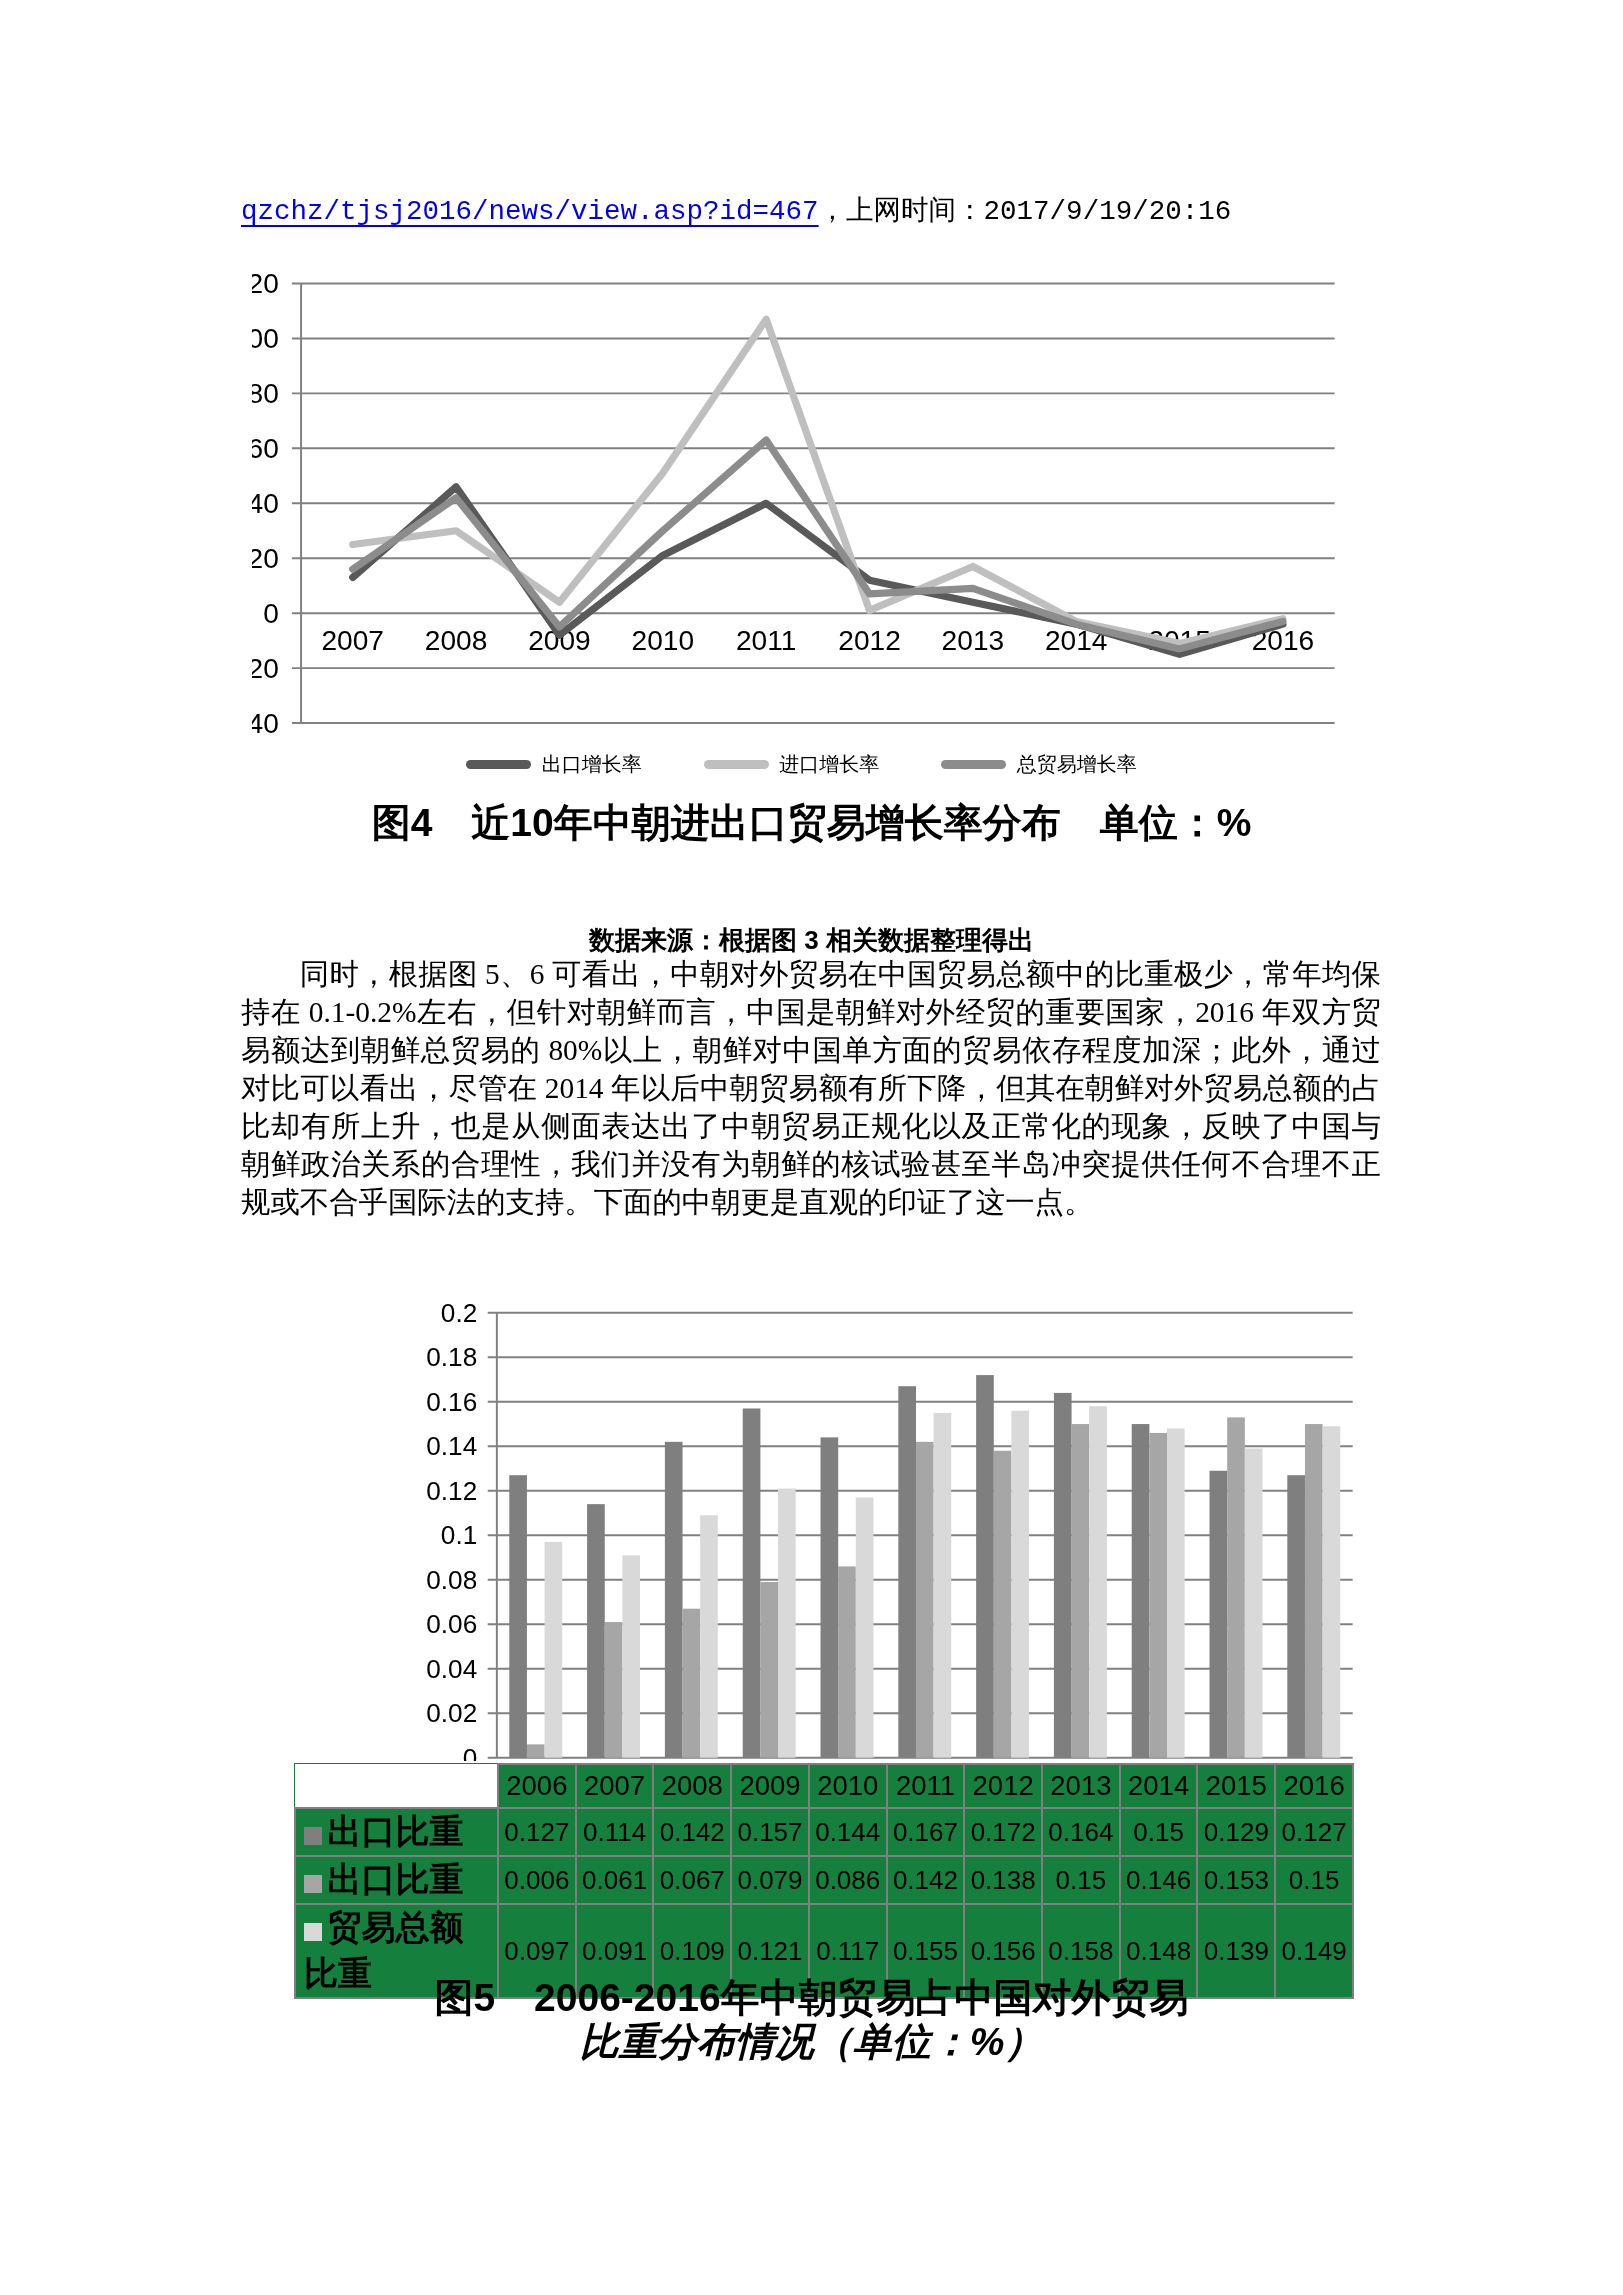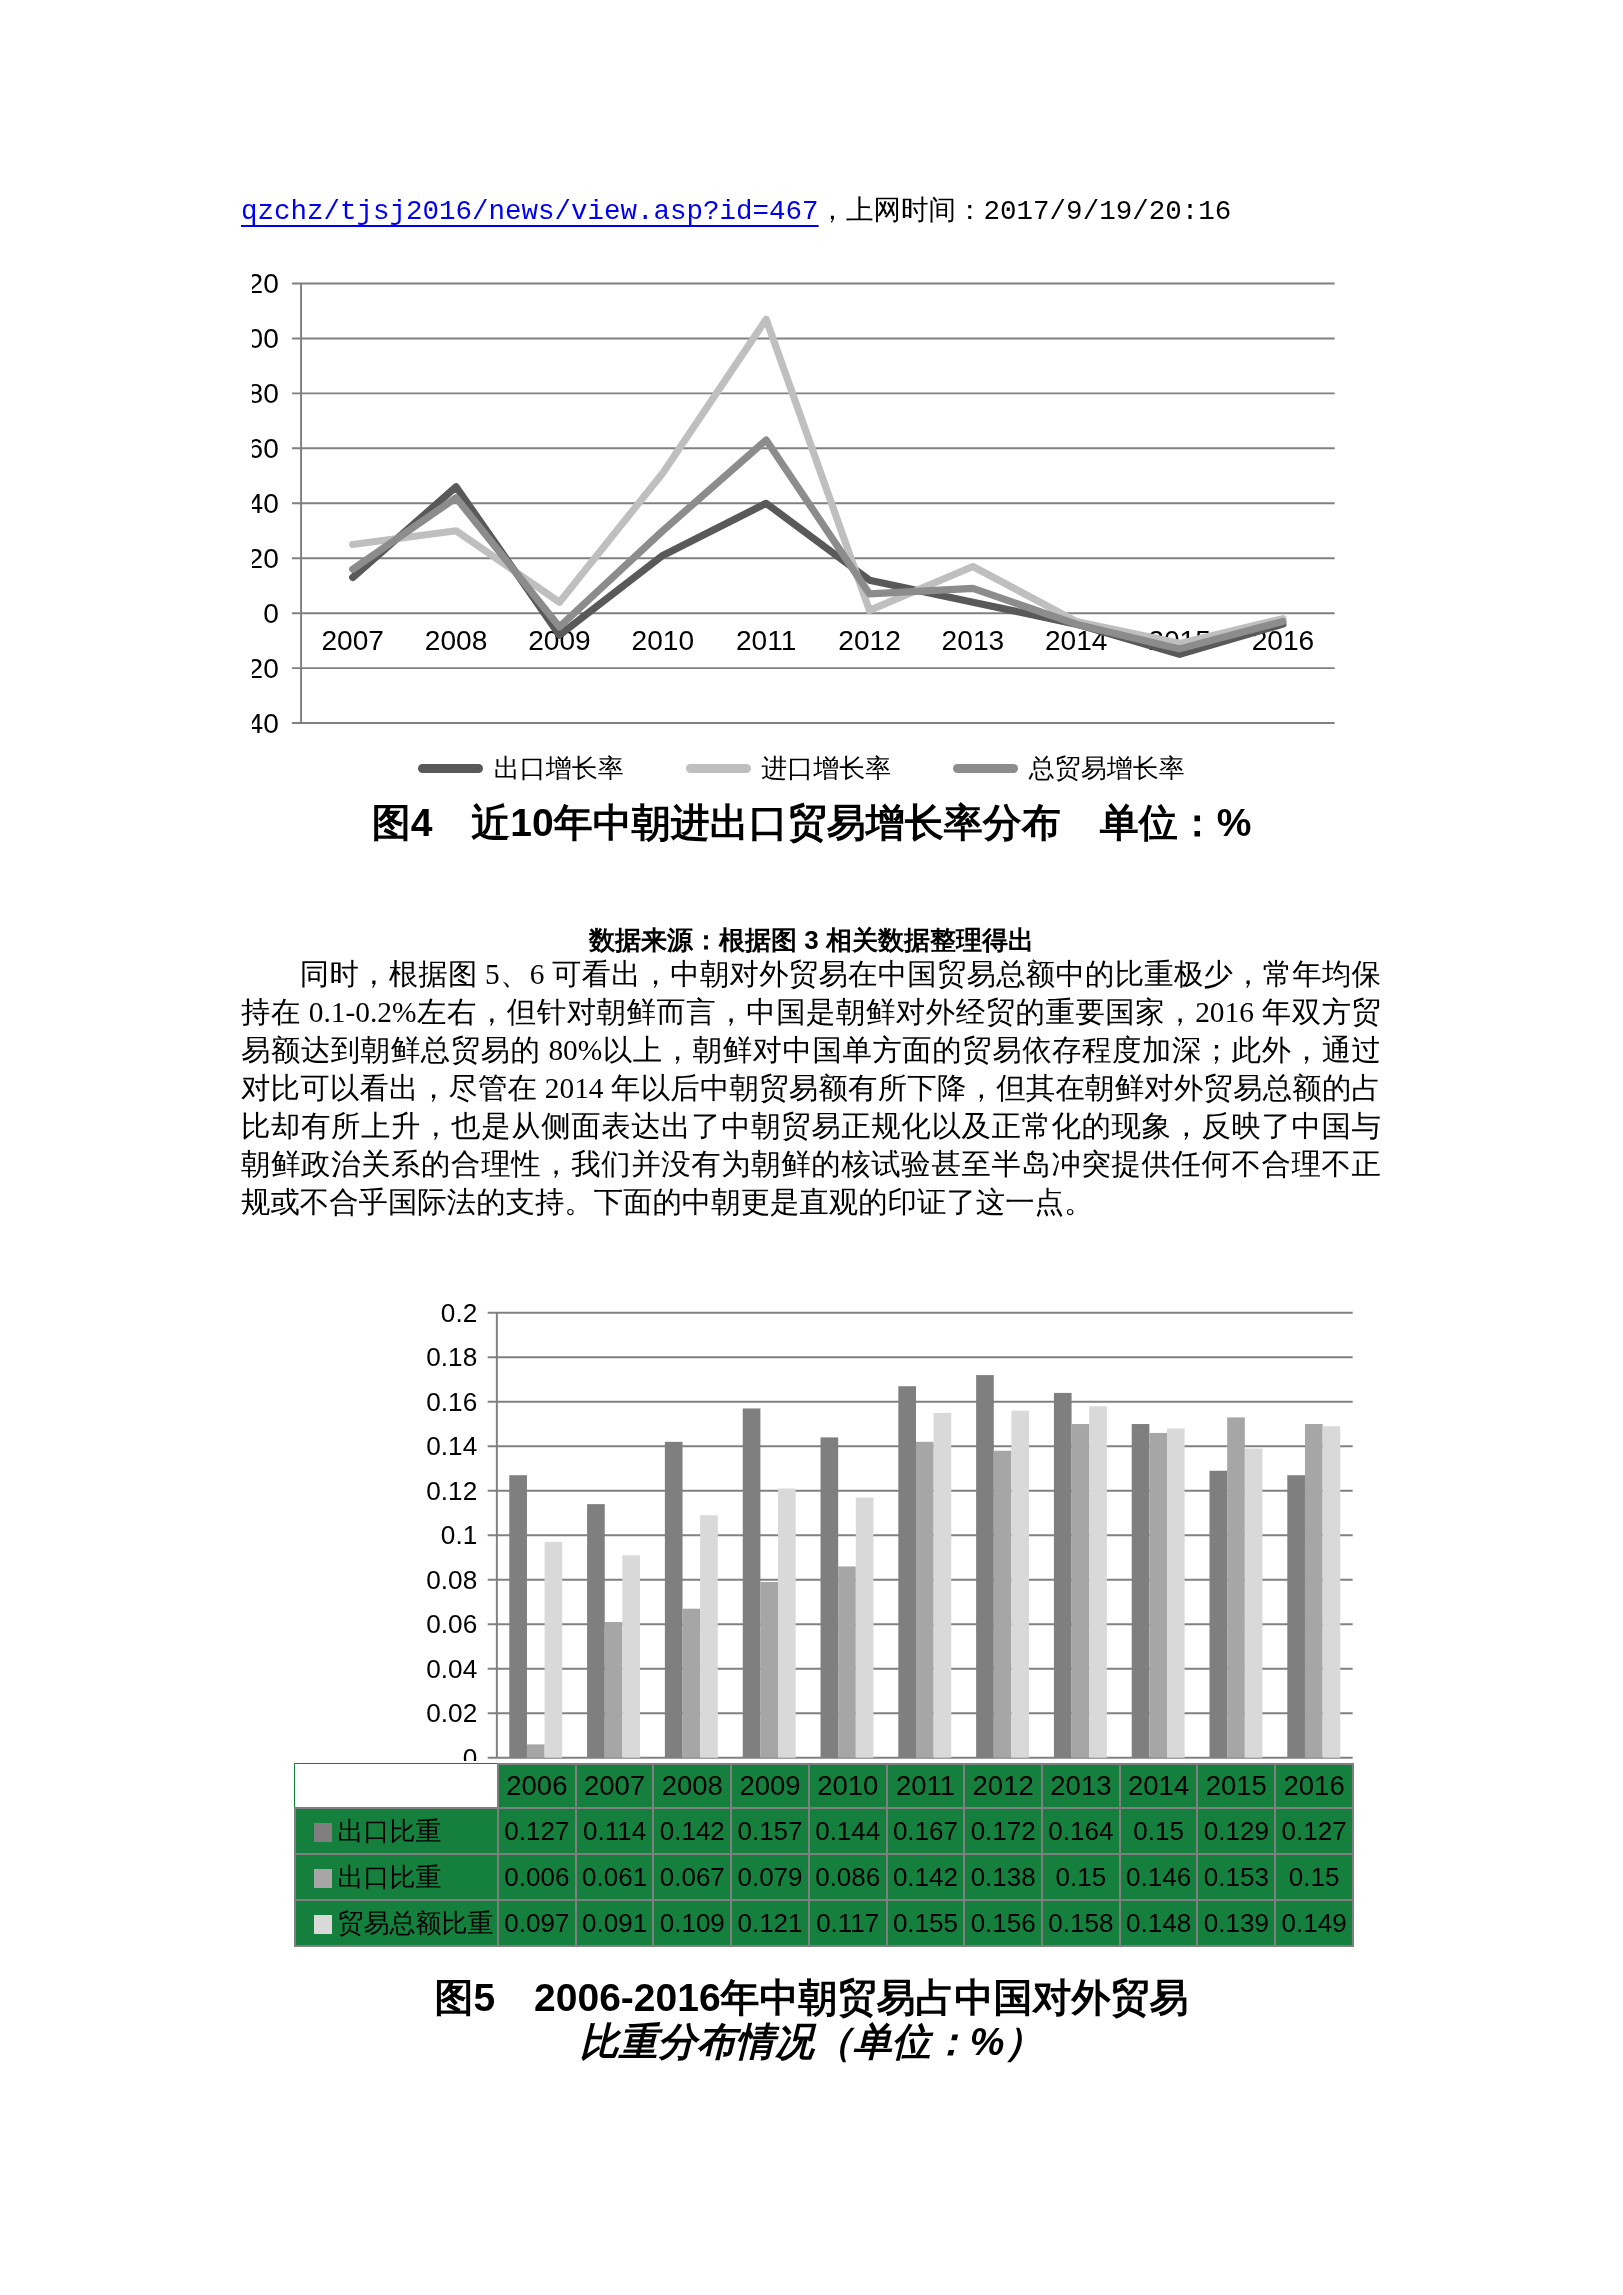--- a/index.html
+++ b/index.html
@@ -8,41 +8,41 @@
 
   
   .header-line{position:absolute;left:241px;top:192px;font-size:27.5px;
                font-family:"Liberation Mono",monospace;white-space:nowrap;}
   .header-line a{text-decoration:underline;text-decoration-thickness:2px;text-underline-offset:5.9px;}
 
   
   .fig4-chart{position:absolute;left:252px;top:267px;}
   .fig4-legend{position:absolute;left:252px;top:751px;width:1099px;
                display:flex;justify-content:center;align-items:center;gap:62px;}
-  .legend-item{display:flex;align-items:center;gap:10.5px;font-size:26px;}
+  .legend-item{display:flex;align-items:center;gap:10.5px;font-size:20px;}
   .legend-swatch{display:inline-block;width:65px;height:8.5px;border-radius:4.6px;background:#999;}
 
   .fig-caption{position:absolute;left:242px;width:1139px;text-align:center;
                font-family:"Liberation Sans",sans-serif;font-weight:bold;font-size:39px;}
   #caption4{top:796px;}
 
   .source-note{position:absolute;left:242px;top:923px;width:1139px;text-align:center;
                font-family:"Liberation Sans",sans-serif;font-weight:bold;font-size:26px;}
 
   .body-paragraph{position:absolute;left:241px;top:955px;width:1140px;
                   font-size:29.4px;line-height:38px;text-align:justify;text-indent:2em;}
 
   
   .fig5-block{position:absolute;left:294px;top:1303px;width:1060px;}
   .fig5-table{width:1060px;border-collapse:collapse;table-layout:fixed;
               font-family:"Liberation Sans",sans-serif;background:#15803d;}
   .fig5-table th,.fig5-table td{border:2px solid #7f7f7f;text-align:center;
               font-weight:normal;padding:0;overflow:hidden;}
   .fig5-table thead th{height:42px;font-size:27.5px;}
-  .fig5-table tbody th{text-align:left;font-size:26px;padding-left:18px;height:44px;}
+  .fig5-table tbody th{text-align:left;font-size:34px;padding-left:8px;height:44px;font-weight:bold;}
   .fig5-table tbody td{height:44px;font-size:26px;}
   .fig5-table th.corner{border:none;background:#fff;}
   .row-key{display:inline-block;width:18.3px;height:18.3px;margin-right:5.2px;vertical-align:-2px;background:#999;}
 
   #caption5-line1{top:1971px;}
   #caption5-line2{top:2015px;font-style:italic;}
 
   .chart-text{font-family:"Liberation Sans",sans-serif;fill:#000;}
 </style>
 </head>

